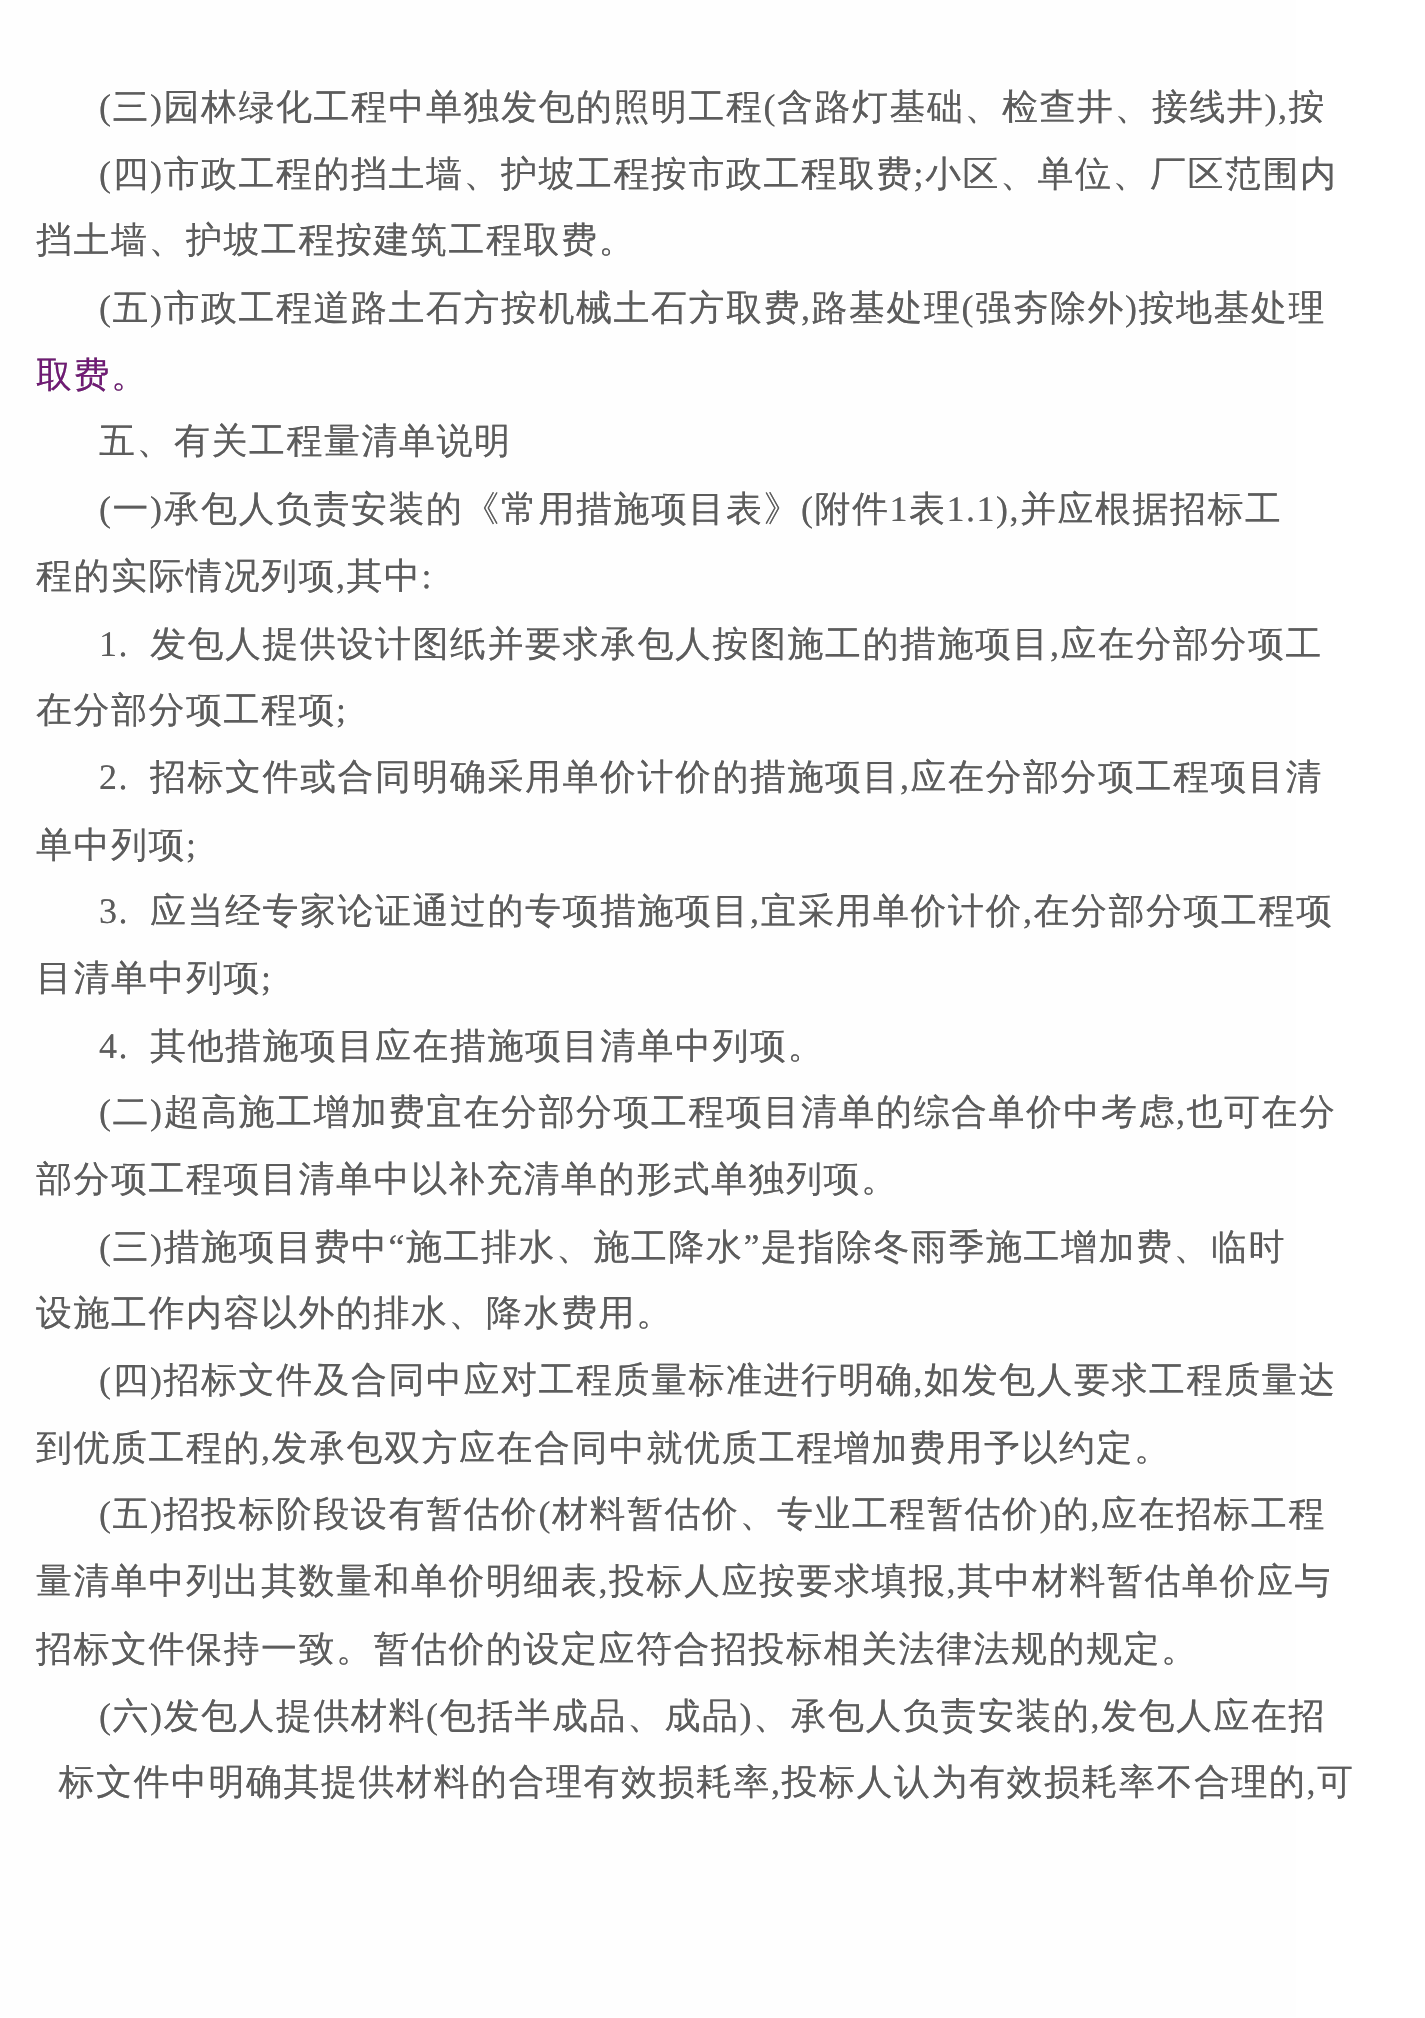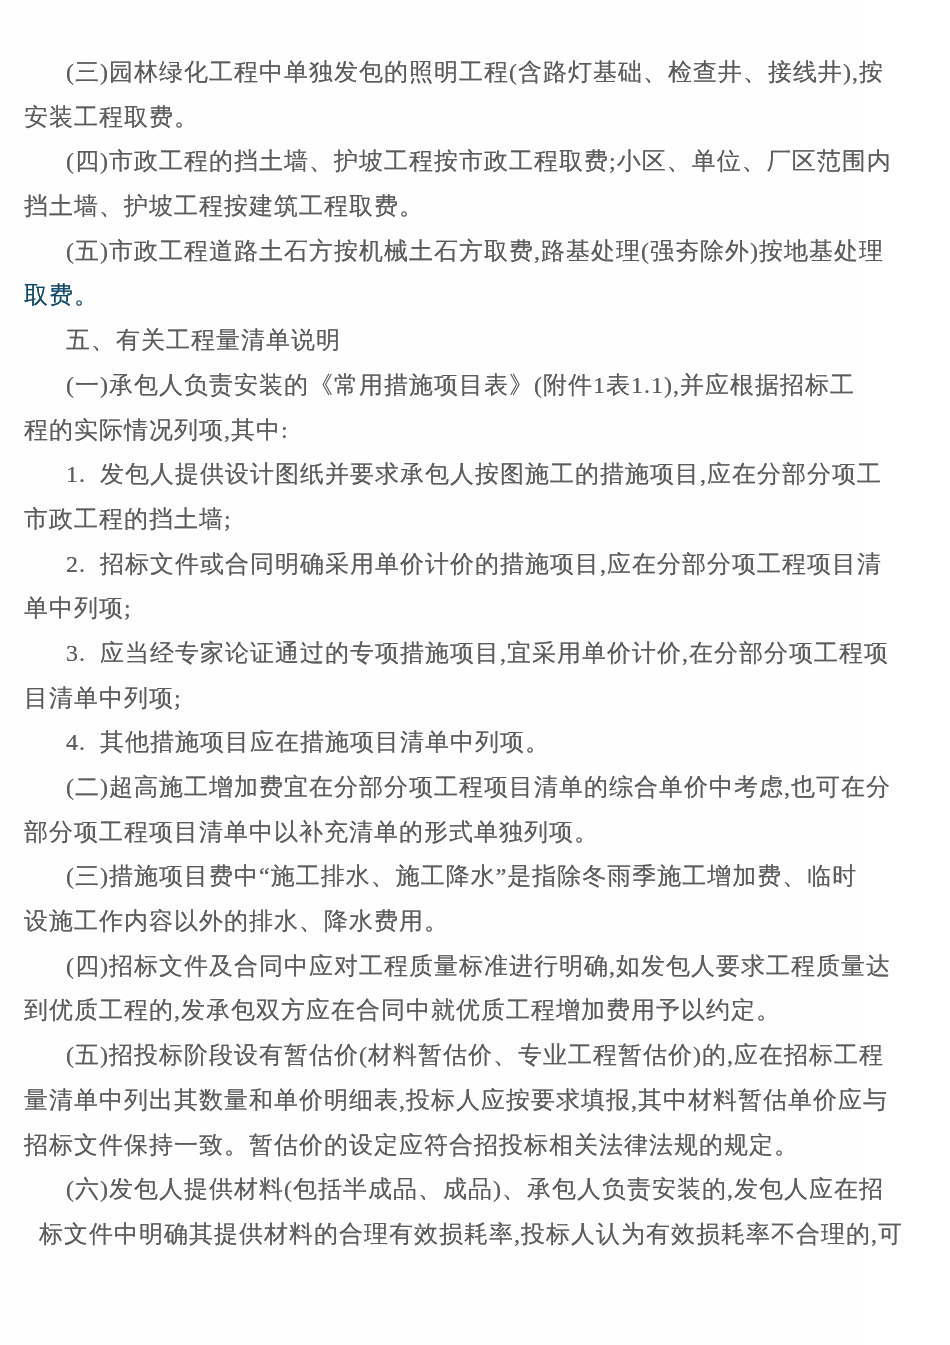--- a/index.html
+++ b/index.html
@@ -33,30 +33,29 @@
   .doc-text .line.indent {
     padding-left: 42px;
   }
 </style>
 </head>
 <body>
 
 <div class="page" style="background: rgb(254, 254, 254);">
   <div class="doc-text">
       <div class="line indent" style="color: rgb(92, 92, 92);">(三)园林绿化工程中单独发包的照明工程(含路灯基础、检查井、接线井),按</div>
-      <div class="line" style="color: rgb(92, 92, 92);">安装工程取费。</div>
       <div class="line indent" style="color: rgb(92, 92, 92);">(四)市政工程的挡土墙、护坡工程按市政工程取费;小区、单位、厂区范围内</div>
       <div class="line" style="color: rgb(92, 92, 92);">挡土墙、护坡工程按建筑工程取费。</div>
       <div class="line indent" style="color: rgb(92, 92, 92);">(五)市政工程道路土石方按机械土石方取费,路基处理(强夯除外)按地基处理</div>
-      <div class="line" style="color: #0c4a6e;">取费。</div>
+      <div class="line" style="color: #701a75;">取费。</div>
       <div class="line indent" style="color: rgb(92, 92, 92);">五、有关工程量清单说明</div>
       <div class="line indent" style="color: rgb(92, 92, 92);">(一)承包人负责安装的《常用措施项目表》(附件1表1.1),并应根据招标工</div>
       <div class="line" style="color: rgb(92, 92, 92);">程的实际情况列项,其中:</div>
       <div class="line indent" style="color: rgb(92, 92, 92);">1.  发包人提供设计图纸并要求承包人按图施工的措施项目,应在分部分项工</div>
-      <div class="line" style="color: rgb(92, 92, 92);">市政工程的挡土墙;</div>
+      <div class="line" style="color: rgb(92, 92, 92);">在分部分项工程项;</div>
       <div class="line indent" style="color: rgb(92, 92, 92);">2.  招标文件或合同明确采用单价计价的措施项目,应在分部分项工程项目清</div>
       <div class="line" style="color: rgb(92, 92, 92);">单中列项;</div>
       <div class="line indent" style="color: rgb(92, 92, 92);">3.  应当经专家论证通过的专项措施项目,宜采用单价计价,在分部分项工程项</div>
       <div class="line" style="color: rgb(92, 92, 92);">目清单中列项;</div>
       <div class="line indent" style="color: rgb(92, 92, 92);">4.  其他措施项目应在措施项目清单中列项。</div>
       <div class="line indent" style="color: rgb(92, 92, 92);">(二)超高施工增加费宜在分部分项工程项目清单的综合单价中考虑,也可在分</div>
       <div class="line" style="color: rgb(92, 92, 92);">部分项工程项目清单中以补充清单的形式单独列项。</div>
       <div class="line indent" style="color: rgb(92, 92, 92);">(三)措施项目费中“施工排水、施工降水”是指除冬雨季施工增加费、临时</div>
       <div class="line" style="color: rgb(92, 92, 92);">设施工作内容以外的排水、降水费用。</div>
       <div class="line indent" style="color: rgb(92, 92, 92);">(四)招标文件及合同中应对工程质量标准进行明确,如发包人要求工程质量达</div>

